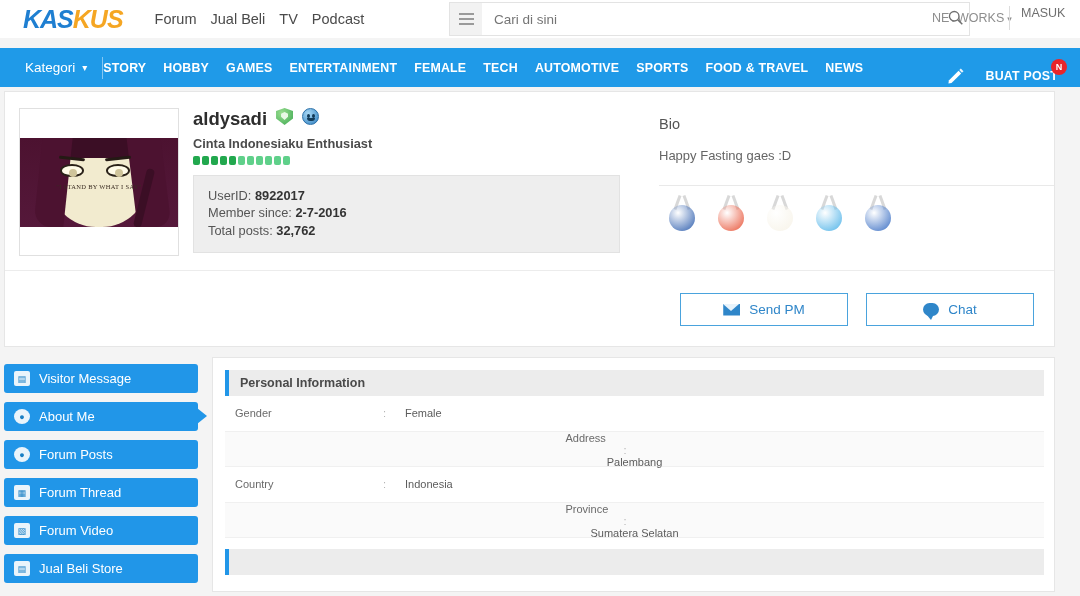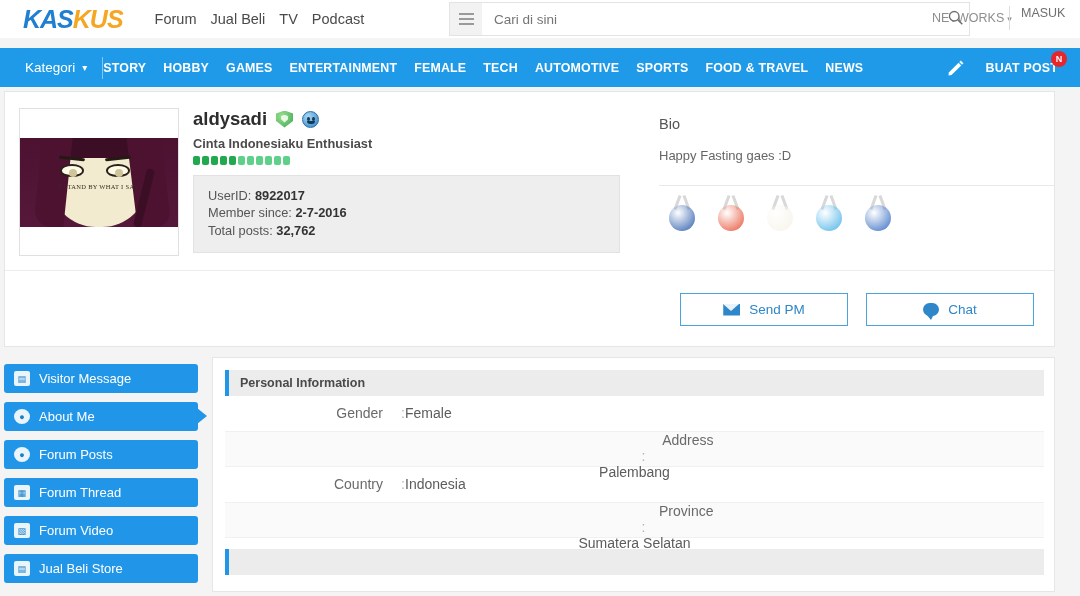--- a/index.html
+++ b/index.html
@@ -79,21 +79,21 @@
     display: flex; align-items: center; gap: 7px;
   }
   .kategori .chev { font-size: 10px; }
   .catdiv { width: 1px; height: 22px; background: rgba(255,255,255,.45); margin-left: 15px; }
   .catlinks { display: flex; align-items: center; gap: 17px; }
   .catlinks a {
     color: #fff; font-size: 12.4px; font-weight: bold;
     text-decoration: none; white-space: nowrap; letter-spacing: .2px;
   }
   .buatpost {
-    position: absolute; right: 22px; top: 0; height: 39px;
+    position: absolute; right: 22px; top: 8px; height: 39px;
     display: flex; align-items: center; gap: 21px;
   }
   .buatpost .label {
     color: #fff; font-size: 12.4px; font-weight: bold; letter-spacing: .2px;
   }
   .badge-n {
     position: absolute; right: -9px; top: 3px;
     width: 16px; height: 16px; border-radius: 50%;
     background: #e8252a; color: #fff; font-size: 9px;
     display: flex; align-items: center; justify-content: center; font-weight: bold;
@@ -136,21 +136,21 @@
   .brow.l { left: 39px; transform: rotate(6deg); }
   .brow.r { left: 85px; transform: rotate(-6deg); }
   .quote {
     position: absolute; top: 45px; left: 0; width: 100%;
     text-align: center; font-size: 6.5px; color: #3a2c22;
     font-family: "Liberation Serif", serif; letter-spacing: .3px;
   }
   .strand { position: absolute; right: 30px; top: 30px; width: 8px; height: 60px; background: #3b0e25; transform: rotate(14deg); border-radius: 4px; }
 
   .profile-info { margin-left: 14px; flex: 1; }
-  .uname-row { display: flex; align-items: center; gap: 9px; }
+  .uname-row { display: flex; gap: 9px; }
   .uname { font-size: 18.5px; font-weight: bold; color: #2d2d2d; }
   .shield-badge {
     width: 17px; height: 17px;
     background: radial-gradient(circle at 35% 30%, #9ade8f, #3aa650);
     clip-path: polygon(50% 0%, 100% 18%, 100% 62%, 50% 100%, 0% 62%, 0% 18%);
     position: relative;
   }
   .shield-badge::after {
     content: ""; position: absolute; left: 5px; top: 4px;
     width: 7px; height: 8px; background: #e8f9e5;
@@ -249,23 +249,22 @@
     padding: 12px 10px 8px 12px; min-height: 210px;
   }
   .sec-header {
     background: #ececec; height: 26px;
     display: flex; align-items: center;
     border-left: 4px solid #2196e8;
     padding-left: 11px; font-size: 12.5px; font-weight: bold; color: #4a4a4a;
   }
   .info-row {
     display: flex; align-items: center; height: 35.5px;
-    font-size: 14px; color: #6a6a6a;
+    font-size: 11px; color: #6a6a6a;
     border-bottom: 1px solid #f0f0f0;
-    text-align: right;
   }
   .info-row.alt { background: #fafafa; flex-direction: column; }
   .info-label { width: 158px; padding-left: 10px; }
   .info-colon { width: 22px; color: #b5b5b5; }
   .info-value { color: #5c5c5c; }
   .sec-header.second { margin-top: 11px; }
 </style>
 </head>
 <body>
 

